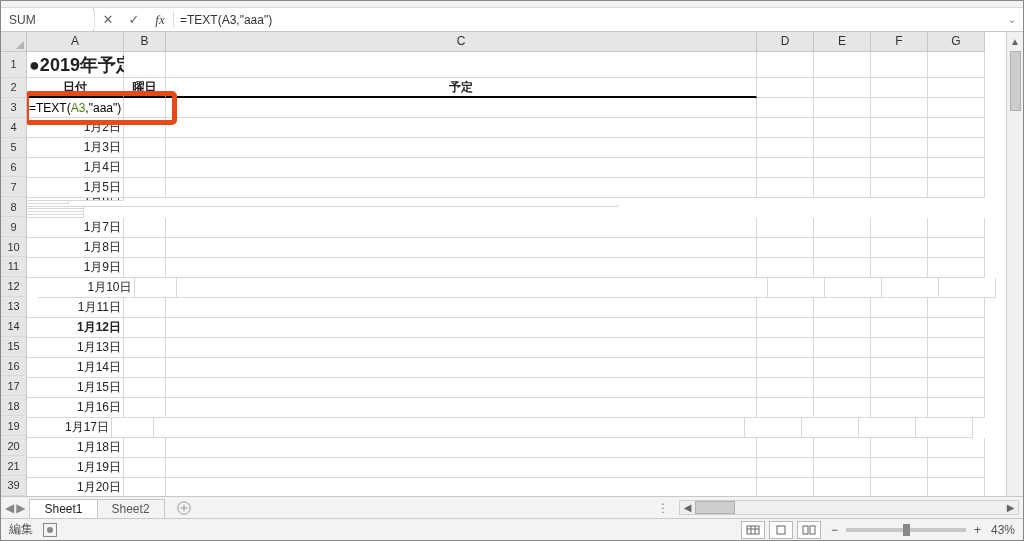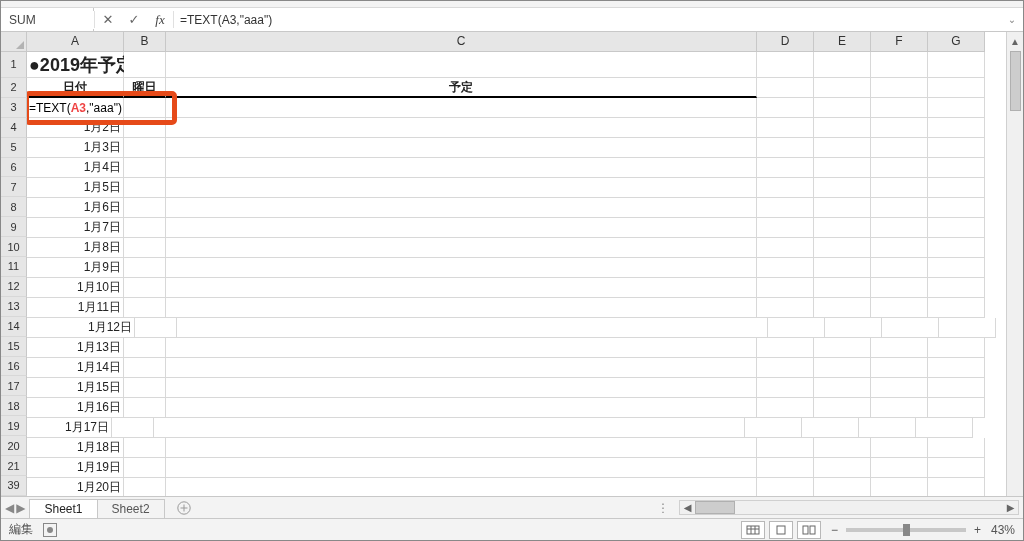--- a/index.html
+++ b/index.html
@@ -53,21 +53,21 @@
   
   .status{height:22px;display:flex;align-items:center;background:#f3f3f3;border-top:1px solid #c8c8c8;font-size:12px;padding:0 8px;color:#555;}
   .status .sp{flex:1;}
   .viewbtn{width:24px;height:18px;border:1px solid #b8b8b8;margin-left:4px;display:flex;align-items:center;justify-content:center;background:#fff;font-size:10px;color:#555;}
   .zoom-slider{width:120px;height:4px;background:#c8c8c8;margin:0 8px;position:relative;}
   .zoom-slider:before{content:"";position:absolute;left:50%;top:-4px;width:1px;height:12px;background:#888;}
   .zoom-handle{position:absolute;left:50%;top:-4px;width:7px;height:12px;margin-left:-3px;background:#888;}
   .macro-icon{width:14px;height:14px;border:1px solid #888;display:inline-block;margin-left:10px;position:relative;}
   .macro-icon:after{content:"";position:absolute;left:3px;top:3px;width:6px;height:6px;border-radius:50%;background:#888;}
   .fx-edit{color:#000;}
-  .ref-a3{color:#ef4444;font-weight:bold;}
+  .ref-a3{color:#4d7c0f;}
   svg{display:block;}
 </style>
 </head>
 <body>
 
 <div class="app">
   <div class="toolband"></div>
 
   <div class="fbar">
     <div class="namebox-wrap">
@@ -193,21 +193,21 @@
             </div>
             <div class="row" style="height: 20px;">
               <div class="cell right" style="width: 97px; height: 20px;">1月5日</div>
               <div class="cell" style="width: 42px; height: 20px;"></div>
               <div class="cell" style="width: 591px; height: 20px;"></div>
               <div class="cell" style="width: 57px; height: 20px;"></div>
               <div class="cell" style="width: 57px; height: 20px;"></div>
               <div class="cell" style="width: 57px; height: 20px;"></div>
               <div class="cell" style="width: 57px; height: 20px;"></div>
             </div>
-            <div class="row" style="height: 20px;">
+            <div class="row" style="height: 20px; flex-direction: column;">
               <div class="cell right" style="width: 97px; height: 20px;">1月6日</div>
               <div class="cell" style="width: 42px; height: 20px;"></div>
               <div class="cell" style="width: 591px; height: 20px;"></div>
               <div class="cell" style="width: 57px; height: 20px;"></div>
               <div class="cell" style="width: 57px; height: 20px;"></div>
               <div class="cell" style="width: 57px; height: 20px;"></div>
               <div class="cell" style="width: 57px; height: 20px;"></div>
             </div>
             <div class="row" style="height: 20px; text-align: center;">
               <div class="cell right" style="width: 97px; height: 20px;">1月7日</div>
@@ -229,40 +229,40 @@
             </div>
             <div class="row" style="height: 20px;">
               <div class="cell right" style="width: 97px; height: 20px;">1月9日</div>
               <div class="cell" style="width: 42px; height: 20px;"></div>
               <div class="cell" style="width: 591px; height: 20px;"></div>
               <div class="cell" style="width: 57px; height: 20px;"></div>
               <div class="cell" style="width: 57px; height: 20px;"></div>
               <div class="cell" style="width: 57px; height: 20px;"></div>
               <div class="cell" style="width: 57px; height: 20px;"></div>
             </div>
-            <div class="row" style="height: 20px;">
+            <div class="row" style="height: 20px; justify-content: center;">
               <div class="cell right" style="width: 97px; height: 20px;">1月10日</div>
               <div class="cell" style="width: 42px; height: 20px;"></div>
               <div class="cell" style="width: 591px; height: 20px;"></div>
               <div class="cell" style="width: 57px; height: 20px;"></div>
               <div class="cell" style="width: 57px; height: 20px;"></div>
               <div class="cell" style="width: 57px; height: 20px;"></div>
               <div class="cell" style="width: 57px; height: 20px;"></div>
             </div>
             <div class="row" style="height: 20px;">
               <div class="cell right" style="width: 97px; height: 20px;">1月11日</div>
               <div class="cell" style="width: 42px; height: 20px;"></div>
               <div class="cell" style="width: 591px; height: 20px;"></div>
               <div class="cell" style="width: 57px; height: 20px;"></div>
               <div class="cell" style="width: 57px; height: 20px;"></div>
               <div class="cell" style="width: 57px; height: 20px;"></div>
               <div class="cell" style="width: 57px; height: 20px;"></div>
             </div>
             <div class="row" style="height: 20px;">
-              <div class="cell right" style="width: 108px; height: 20px;">1月12日</div>
+              <div class="cell right" style="width: 97px; height: 20px; font-weight: bold;">1月12日</div>
               <div class="cell" style="width: 42px; height: 20px;"></div>
               <div class="cell" style="width: 591px; height: 20px;"></div>
               <div class="cell" style="width: 57px; height: 20px;"></div>
               <div class="cell" style="width: 57px; height: 20px;"></div>
               <div class="cell" style="width: 57px; height: 20px;"></div>
               <div class="cell" style="width: 57px; height: 20px;"></div>
             </div>
             <div class="row" style="height: 20px;">
               <div class="cell right" style="width: 97px; height: 20px;">1月13日</div>
               <div class="cell" style="width: 42px; height: 20px;"></div>

